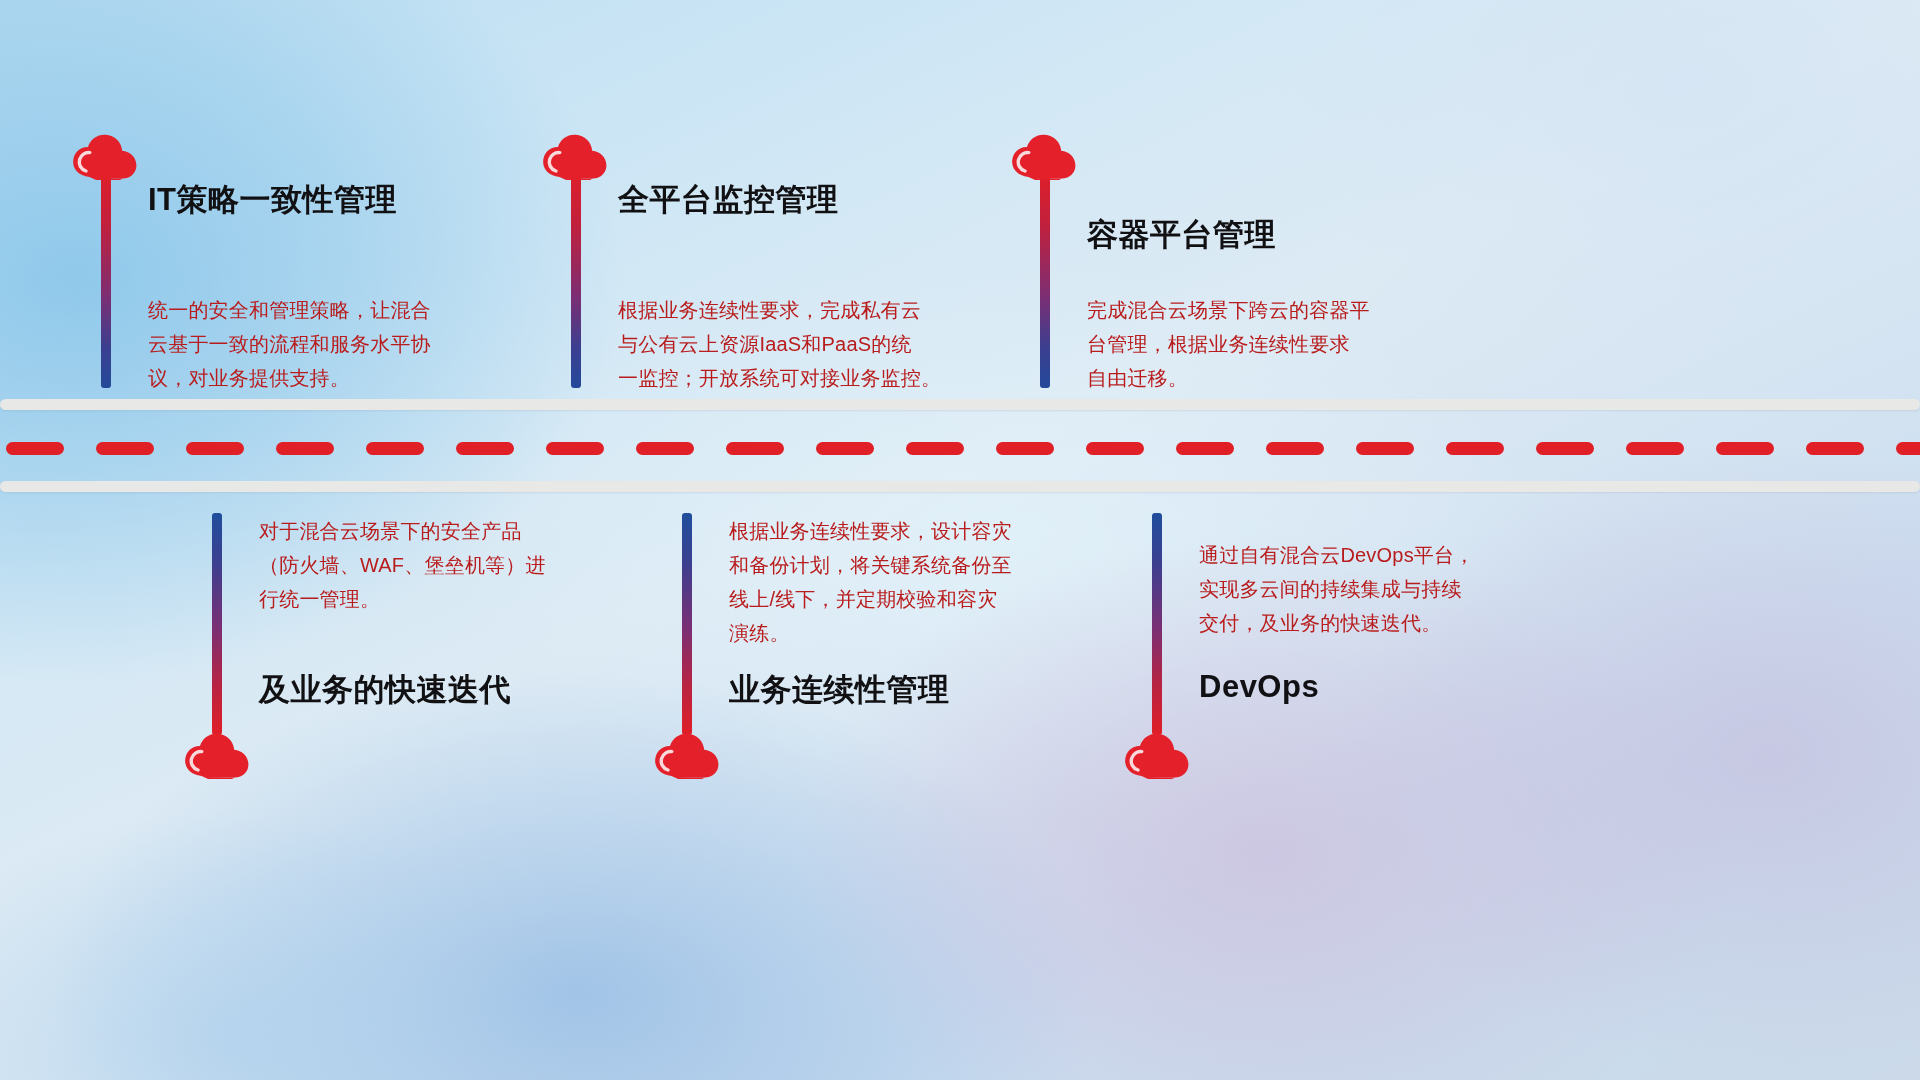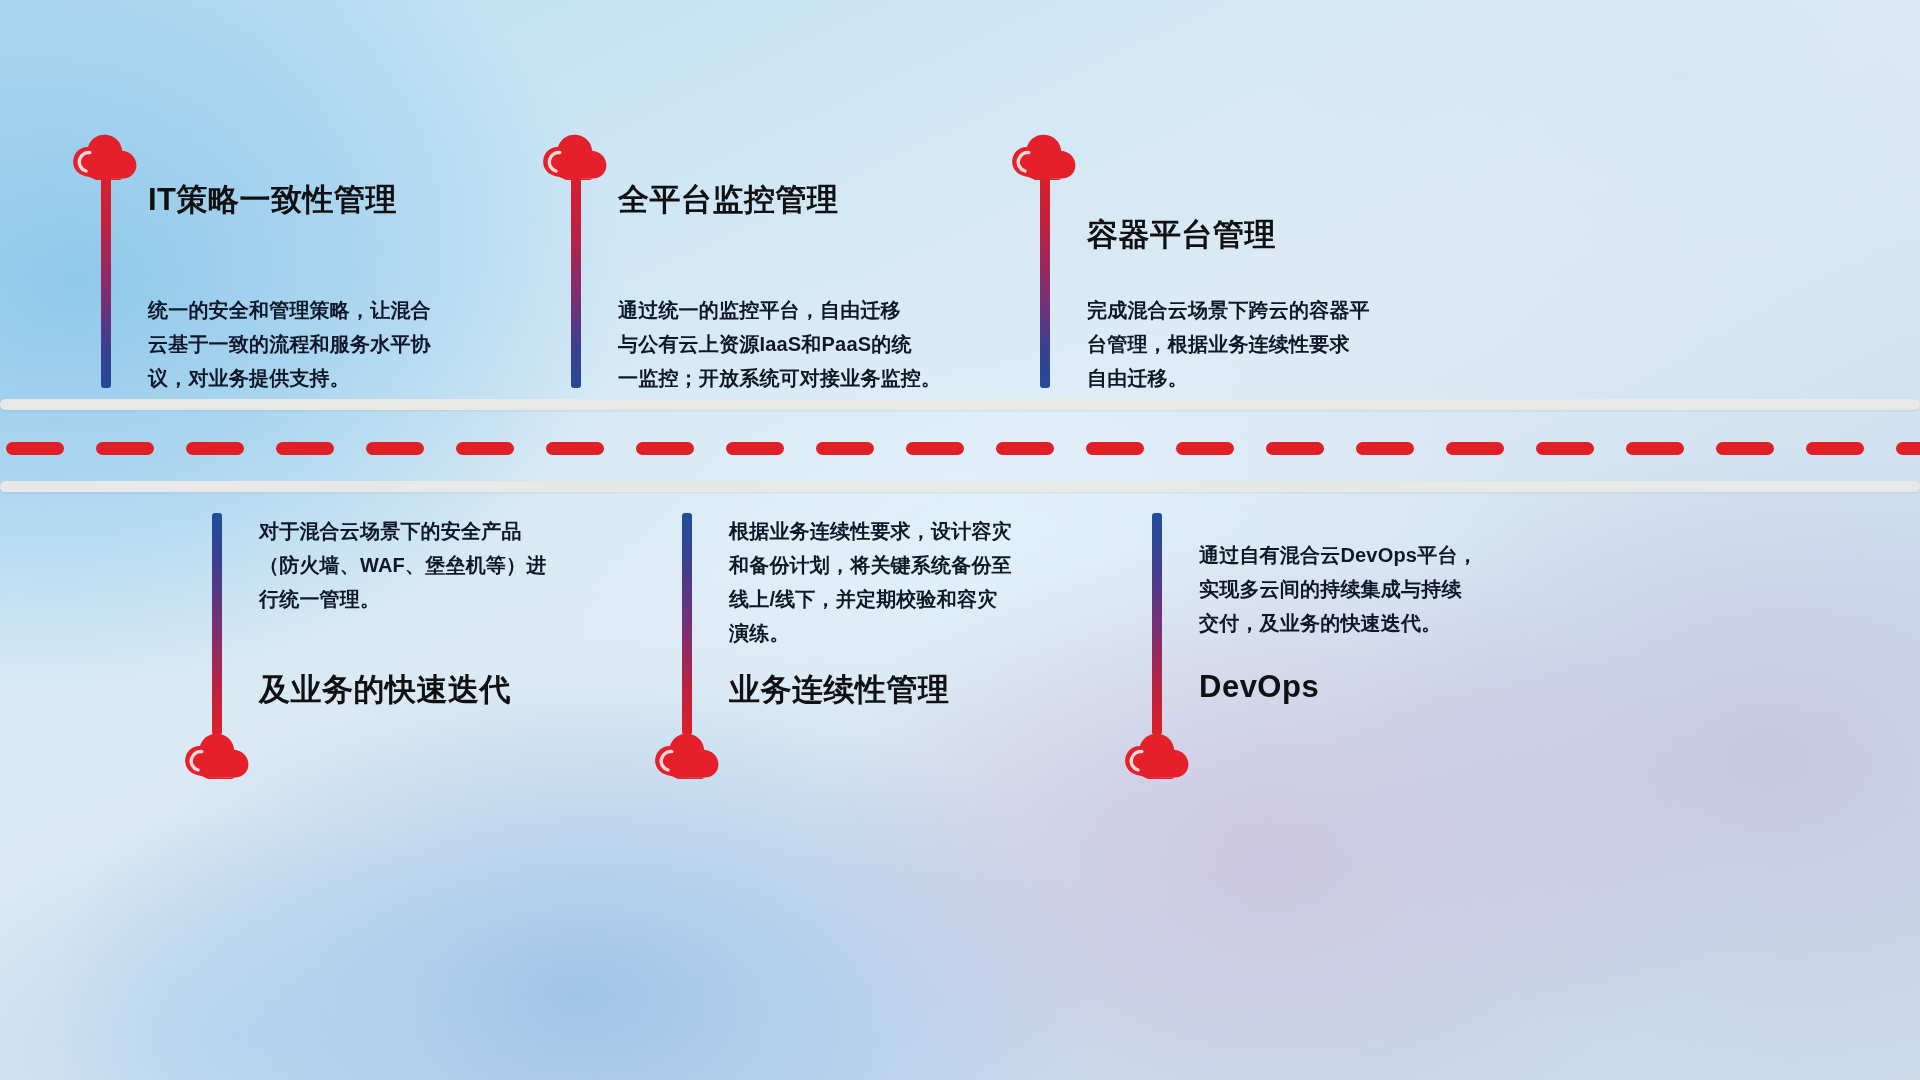--- a/index.html
+++ b/index.html
@@ -126,24 +126,23 @@
     white-space: nowrap;
     font-size: 31px;
     font-weight: 700;
     color: #111114;
     letter-spacing: 0.5px;
   }
   .m-desc {
     position: absolute;
     font-size: 20px;
     line-height: 34px;
-    color: #0f172a;
+    color: #b91c1c;
     white-space: pre-line;
     letter-spacing: 0.2px;
-    font-weight: bold;
   }
 </style>
 </head>
 <body>
 
 <div id="stage">
 
   <div class="bg-layer bg-base"></div>
   <div class="bg-layer bg-blob-a"></div>
   <div class="bg-layer bg-blob-f"></div>
@@ -198,21 +197,21 @@
   <div class="marker">
     <div class="stem down" style="left:571px; top:166px; height:222px;"></div>
     <div class="cloud-icon" style="left:542px; top:130px;">
       <svg viewBox="0 0 66 50" xmlns="http://www.w3.org/2000/svg">
         <path d="M17.5 47 C6.4 45.6 0.5 38.8 1.2 30.4 C1.9 22.2 8.4 16.6 16 16.9 C18.4 9.2 25.6 4.2 33.7 4.8 C42.6 5.4 49.6 12.3 50.2 20.8 C58.2 21.3 64.2 27.6 64.4 35.1 C64.6 42.7 58.9 48.4 50.8 48.6 L22 48.9 Z" fill="#e4202a"></path>
         <path d="M14 41 C8.6 39.2 6.3 34.2 7.6 29.5 C8.9 24.9 13.3 22.0 17.8 22.6" fill="none" stroke="#fbe9ea" stroke-width="3.4" stroke-linecap="round" opacity="0.92"></path>
         <path d="M22 48.9 L50.8 48.6 L48 50 L24 50 Z" fill="#e4202a"></path>
       </svg>
     </div>
     <div class="m-title" style="left:618px; top:179px;">全平台监控管理</div>
-    <div class="m-desc" style="left:618px; top:293px; width:400px;">通过统一的监控平台，自由迁移
+    <div class="m-desc" style="left:618px; top:293px; width:400px;">根据业务连续性要求，完成私有云
 与公有云上资源IaaS和PaaS的统
 一监控；开放系统可对接业务监控。</div>
   </div>
 
   <div class="marker">
     <div class="stem down" style="left:1040px; top:166px; height:222px;"></div>
     <div class="cloud-icon" style="left:1011px; top:130px;">
       <svg viewBox="0 0 66 50" xmlns="http://www.w3.org/2000/svg">
         <path d="M17.5 47 C6.4 45.6 0.5 38.8 1.2 30.4 C1.9 22.2 8.4 16.6 16 16.9 C18.4 9.2 25.6 4.2 33.7 4.8 C42.6 5.4 49.6 12.3 50.2 20.8 C58.2 21.3 64.2 27.6 64.4 35.1 C64.6 42.7 58.9 48.4 50.8 48.6 L22 48.9 Z" fill="#e4202a"></path>
         <path d="M14 41 C8.6 39.2 6.3 34.2 7.6 29.5 C8.9 24.9 13.3 22.0 17.8 22.6" fill="none" stroke="#fbe9ea" stroke-width="3.4" stroke-linecap="round" opacity="0.92"></path>

